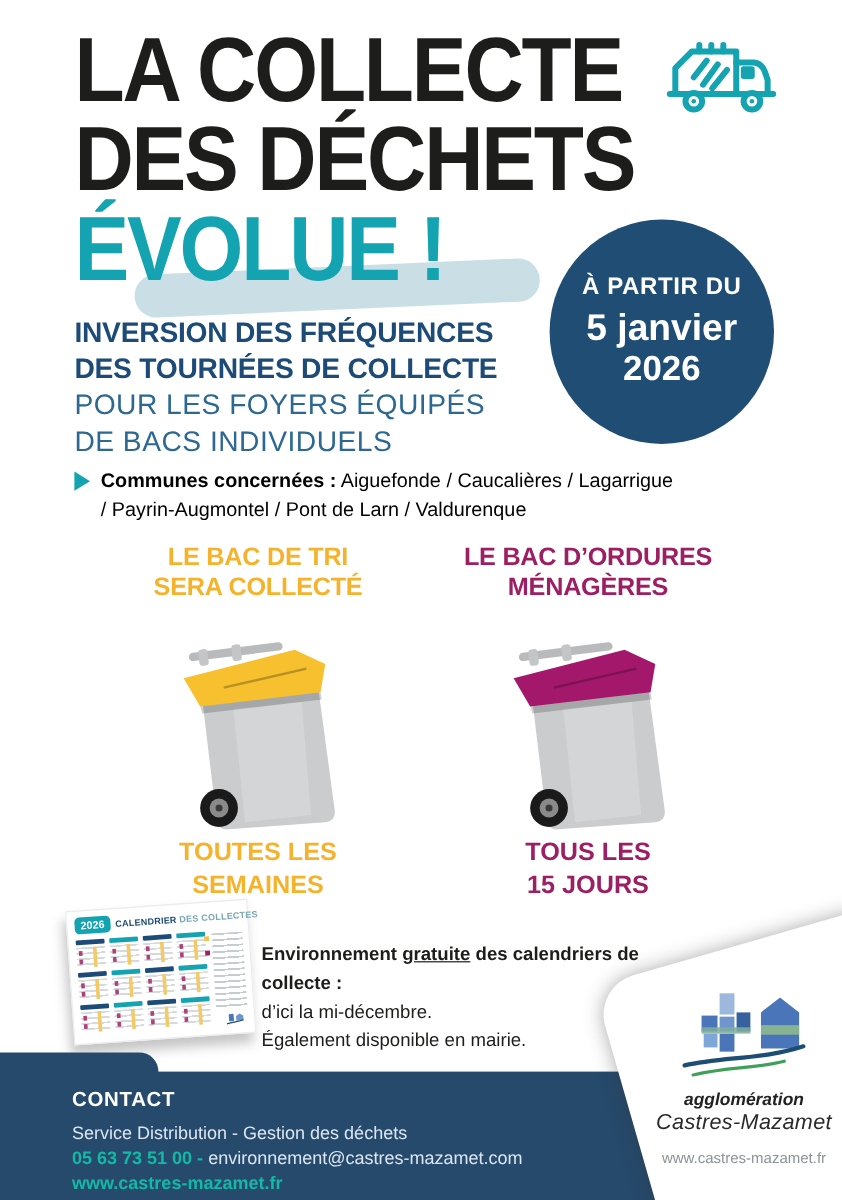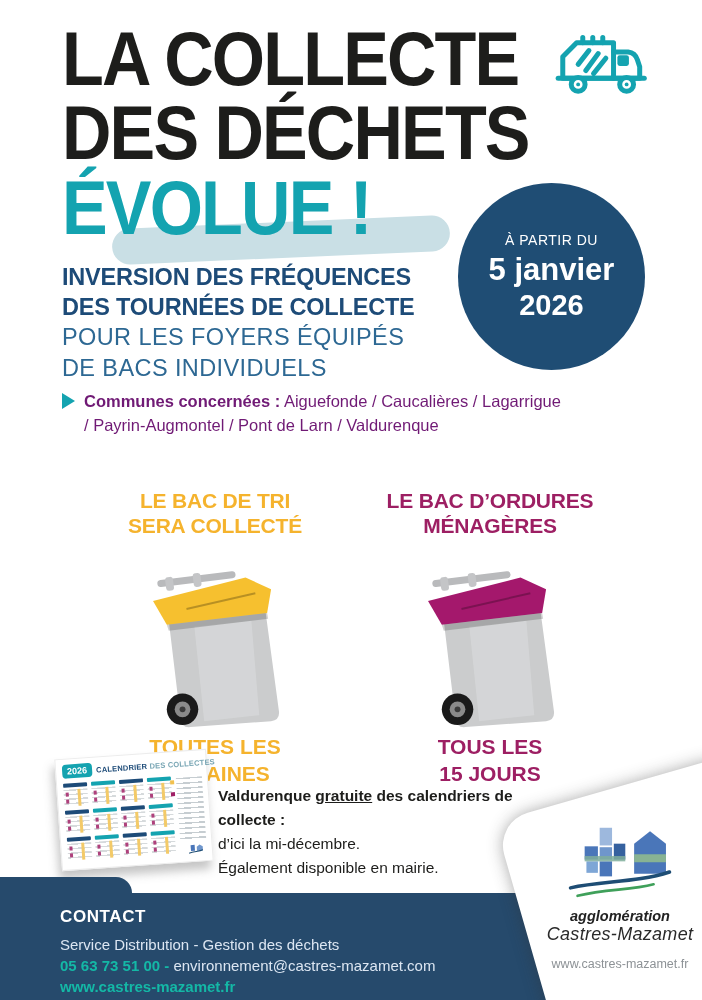--- a/index.html
+++ b/index.html
@@ -26,42 +26,42 @@
   
   .truck { position:absolute; left:552px; top:30px; width:100px; height:78px; }
 
   
   .date-circle {
     position:absolute; left:458px; top:183px; width:187px; height:187px;
     background:#1f4d74; border-radius:50%; color:#fff;
     display:flex; flex-direction:column; align-items:center; justify-content:center;
     text-align:center; z-index:1;
   }
-  .date-circle .dc1 { font-size:14px; font-weight:400; letter-spacing:.5px; }
+  .date-circle .dc1 { font-size:20px; font-weight:700; letter-spacing:.5px; }
   .date-circle .dc2 { font-size:31px; font-weight:800; margin-top:4px; }
   .date-circle .dc3 { font-size:29px; font-weight:800; margin-top:1px; }
 
   
   .intro { position:absolute; left:62px; top:262px; }
   .intro .bold { font-size:23.5px; font-weight:800; color:#1d4b78; line-height:1.28; letter-spacing:-.2px; }
   .intro .light { font-size:23.5px; font-weight:400; color:#2d6893; line-height:1.32; letter-spacing:.4px; }
 
   
   .communes { position:absolute; left:62px; top:390px; width:545px; display:flex; }
   .tri {
     width:0; height:0; margin:3px 9px 0 0; flex:none;
     border-left:13px solid #14a3b0; border-top:8px solid transparent; border-bottom:8px solid transparent;
   }
-  .communes .txt { font-size:16.5px; color:#701a75; line-height:1.45; }
+  .communes .txt { font-size:16.5px; color:#000000; line-height:1.45; }
   .communes .txt b { font-weight:800; }
 
   
   .col { position:absolute; top:452px; width:260px; text-align:center; }
   .col.left { left:85px; } .col.right { left:360px; }
-  .col-heading { font-size:21px; font-weight:800; line-height:1.2; letter-spacing:-.2px;margin-top:36px; }
+  .col-heading { font-size:21px; font-weight:800; line-height:1.2; letter-spacing:-.2px; }
   .col-freq { font-size:21px; font-weight:800; line-height:1.25; margin-top:4px; }
   .yellow { color:#f5b32d; } .magenta { color:#9d1f63; }
   .bin { width:168px; height:182px; margin:10px auto 0; display:block; }
 
   
   .calendar {
     position:absolute; left:58px; top:754px; width:152px; height:112px;
     background:#fff; border:1px solid #ececec; transform:rotate(-4deg);
     box-shadow:-3px 8px 10px rgba(90,90,90,.35); z-index:1; padding:5px 5px 4px 6px;
   }
@@ -280,21 +280,21 @@
     </div>
     <div class="cal-legend"></div>
     <svg class="cal-minilogo" viewBox="0 0 16 12">
       <rect x="3" y="1" width="4" height="6" fill="#4a76b9"></rect>
       <path d="M9,3 L12,1 L15,3 V7 H9 Z" fill="#6f96cc"></path>
       <path d="M1,9 C6,7.5 11,8 15,6.5" stroke="#1e4d74" stroke-width="1" fill="none"></path>
     </svg>
   </div>
 
   <div class="distribution">
-    <span class="b">Valdurenque </span><span class="u">gratuite</span><span class="b"> des calendriers de collecte :</span><br>
+    <span class="b">Environnement </span><span class="u">gratuite</span><span class="b"> des calendriers de collecte :</span><br>
     <span>d’ici la mi-décembre.</span><br>
     <span>Également disponible en mairie.</span>
   </div>
 
   <div class="footer">
     <div class="footer-inner">
       <div class="contact-label">CONTACT</div>
       <div class="footer-line">Service Distribution - Gestion des déchets</div>
       <div class="footer-line tight">
         <span class="b">05 63 73 51 00 - </span><span>environnement@castres-mazamet.com</span>

